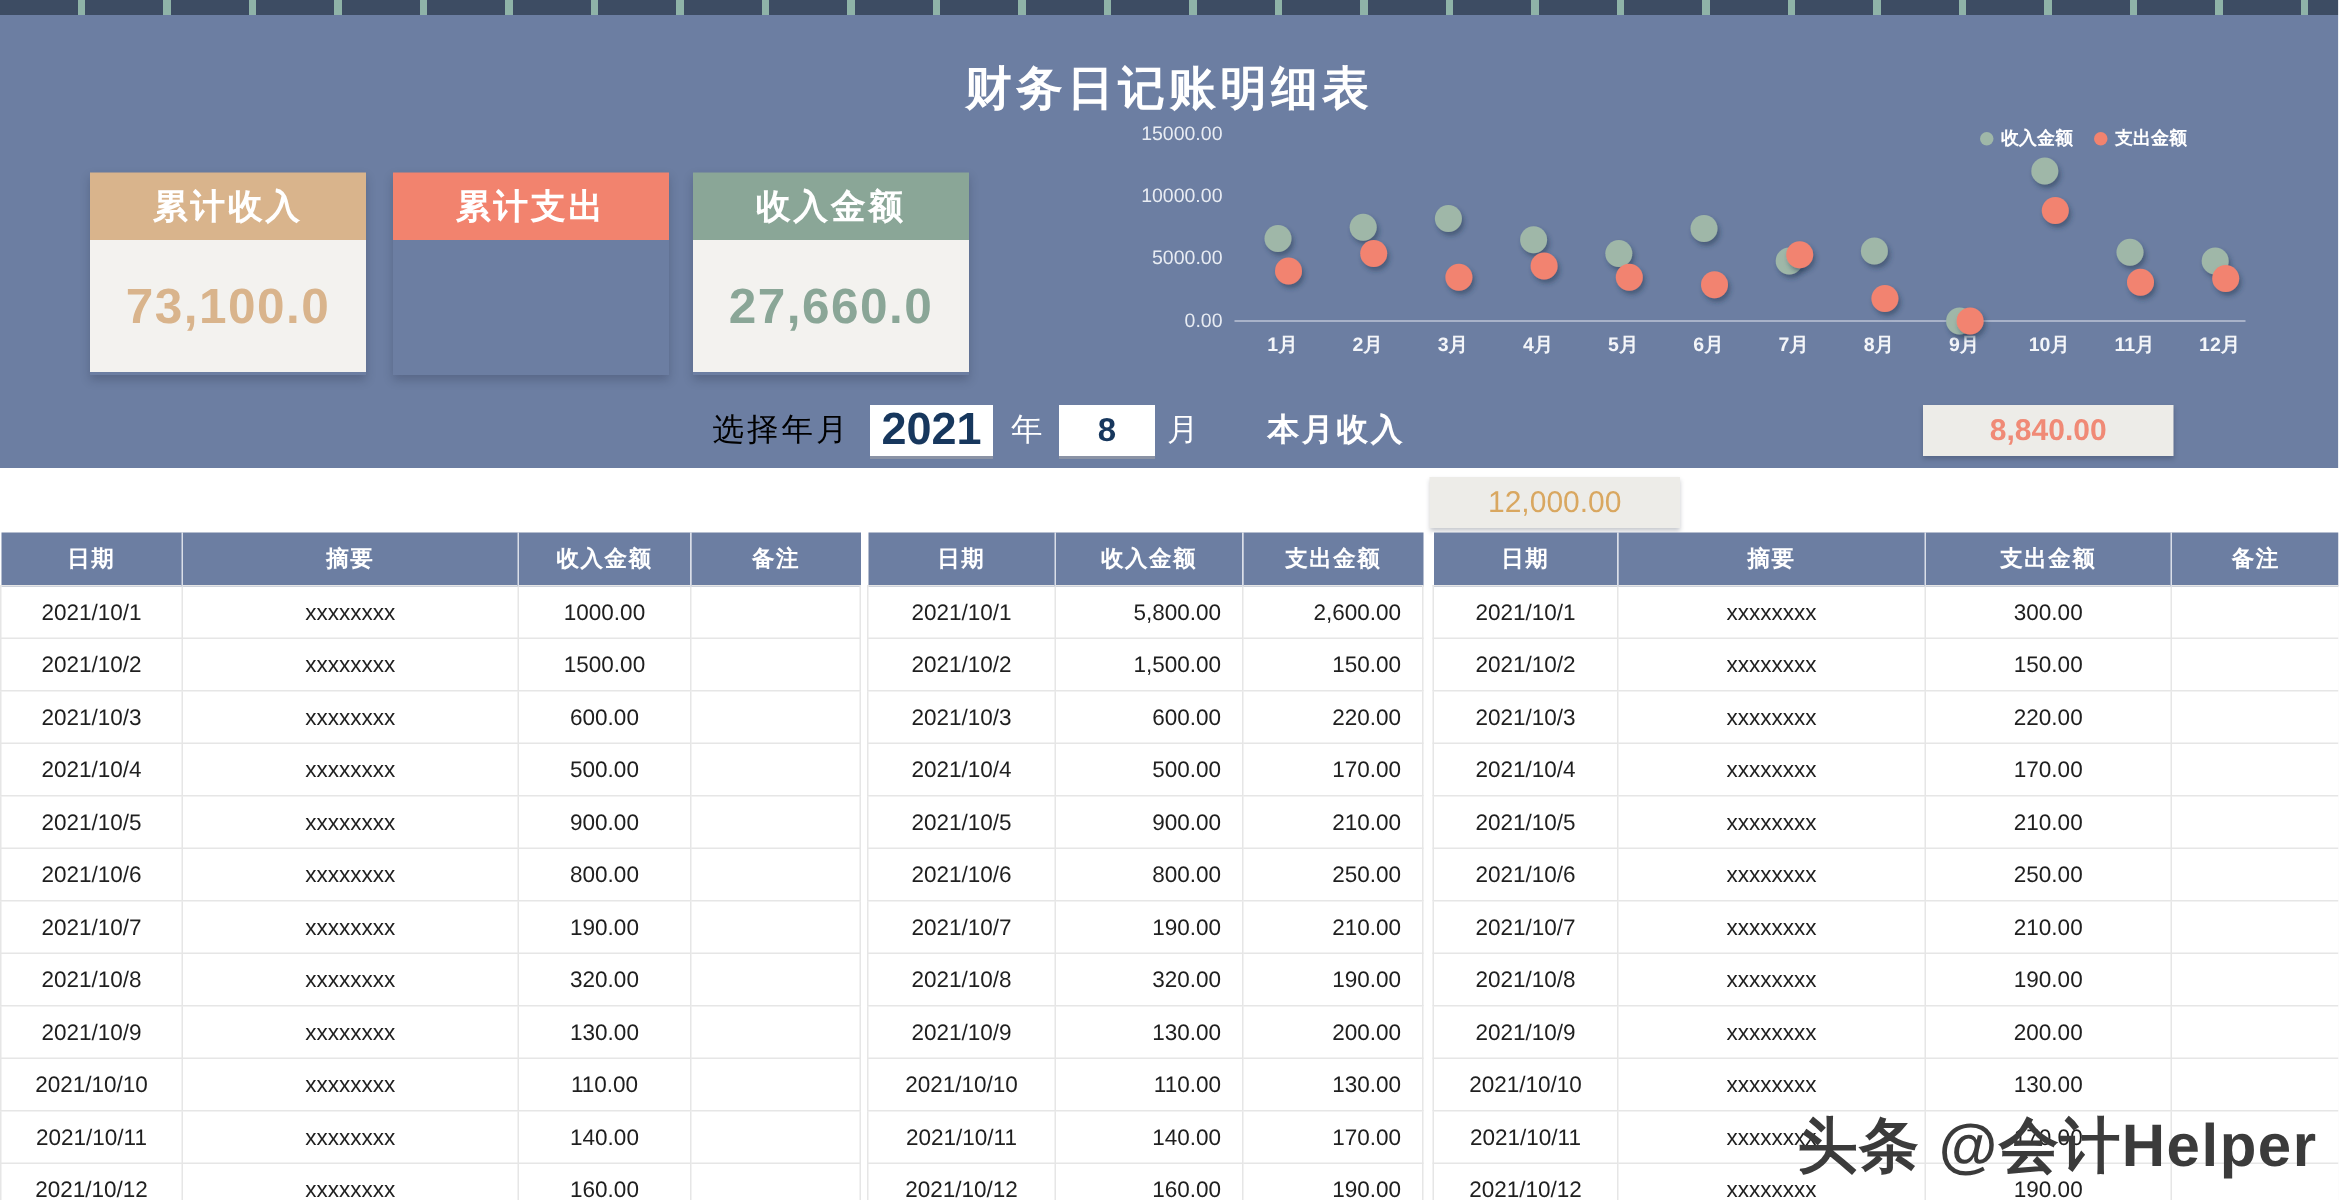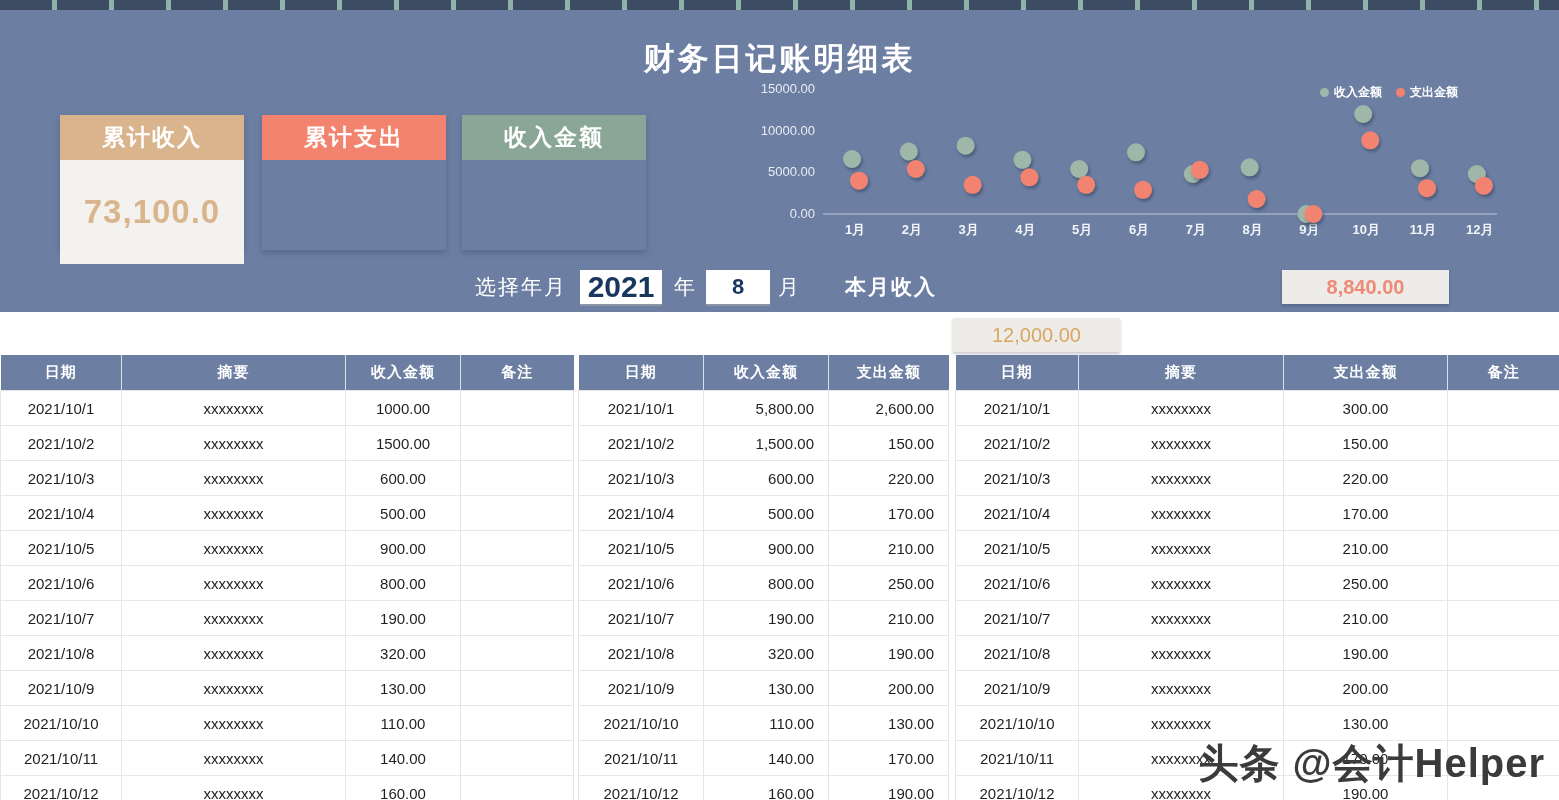--- a/index.html
+++ b/index.html
@@ -14,25 +14,25 @@
   
   .hero{position:absolute;left:0;top:10px;width:100%;height:302px;background:#6c7ea2;}
   .title{position:absolute;top:28px;left:0;width:100%;text-align:center;color:#ffffff;
          font-size:31px;font-weight:700;letter-spacing:3px;
          font-family:Liberation Serif, serif;}
 
   .card{position:absolute;top:105px;width:184px;height:135px;box-shadow:0 3px 6px rgba(30,40,60,.25);}
   #card0{left:60px}#card1{left:262px}#card2{left:462px}
   .card-head{height:45px;display:flex;align-items:center;justify-content:center;
              color:#fff;font-size:23px;font-weight:700;letter-spacing:2px;}
-  .card-body{height:104px;background:#f3f2ef;display:flex;align-items:center;justify-content:center;}
+  .card-body{height:88px;background:#f3f2ef;display:flex;align-items:center;justify-content:center;}
   .card-value{font-size:33px;font-weight:700;letter-spacing:1px;}
 
   .selrow-item{position:absolute;top:260px;height:34px;line-height:34px;}
-  .sel-label{left:475px;color:#ffffff;font-size:21px;letter-spacing:2px;}
+  .sel-label{left:475px;color:#000000;font-size:21px;letter-spacing:2px;}
   .year-cell{left:580px;width:82px;background:#fff;text-align:center;color:#17375d;
              font-size:30px;font-weight:700;border-bottom:2px solid #8b93a5;}
   .year-unit{left:674px;color:#fff;font-size:21px;}
   .month-cell{left:706px;width:64px;background:#fff;text-align:center;color:#17375d;
               font-size:22px;font-weight:700;border-bottom:2px solid #8b93a5;}
   .month-unit{left:778px;color:#fff;font-size:21px;}
   .mi-label{left:845px;color:#fff;font-size:21px;font-weight:700;letter-spacing:2px;}
   .mi-value{left:953px;width:167px;background:#edece8;text-align:center;font-size:20px;
             font-weight:400;box-shadow:0 2px 3px rgba(30,40,60,.25);margin-top:48px;}
   .me-label{left:1180px;color:#fff;font-size:21px;font-weight:700;letter-spacing:2px;margin-top:45px;}
@@ -74,20 +74,23 @@
       <div class="card-head" style="background: rgb(217, 180, 140);">累计收入</div>
       <div class="card-body">
           <span class="card-value" style="color: rgb(217, 180, 140);">73,100.0</span>
         </div>
     </div>
     <div class="card" id="card1">
       <div class="card-head" style="background: rgb(242, 131, 110);">累计支出</div>
     </div>
     <div class="card" id="card2">
       <div class="card-head" style="background: rgb(138, 166, 151);">收入金额</div>
+      <div class="card-body">
+          <span class="card-value" style="color: rgb(138, 166, 151);">27,660.0</span>
+        </div>
     </div>
 
     <span class="selrow-item sel-label">选择年月</span>
     <span class="selrow-item year-cell">2021</span>
     <span class="selrow-item year-unit">年</span>
     <span class="selrow-item month-cell">8</span>
     <span class="selrow-item month-unit">月</span>
     <span class="selrow-item mi-label">本月收入</span>
     <span class="selrow-item mi-value" style="color: rgb(217, 167, 96);">12,000.00</span>
     <span class="selrow-item me-label">本月支出</span>

